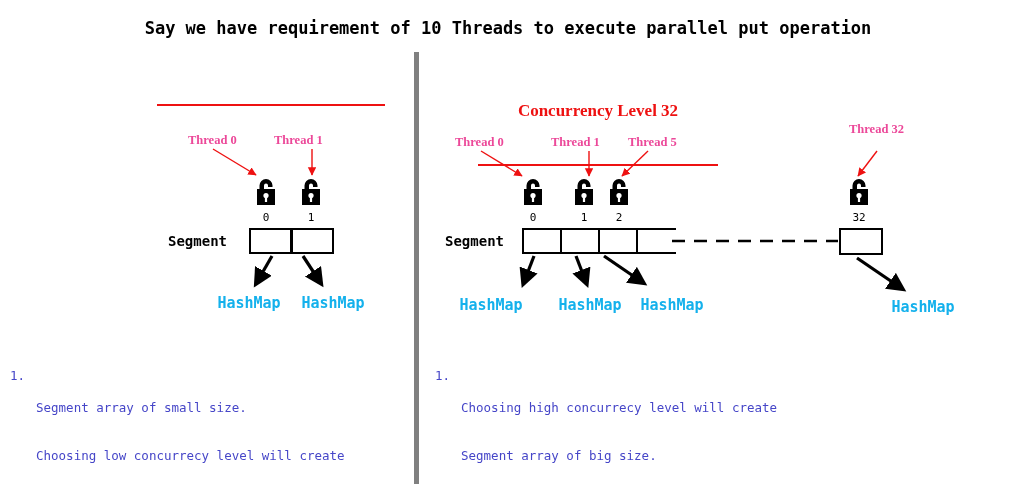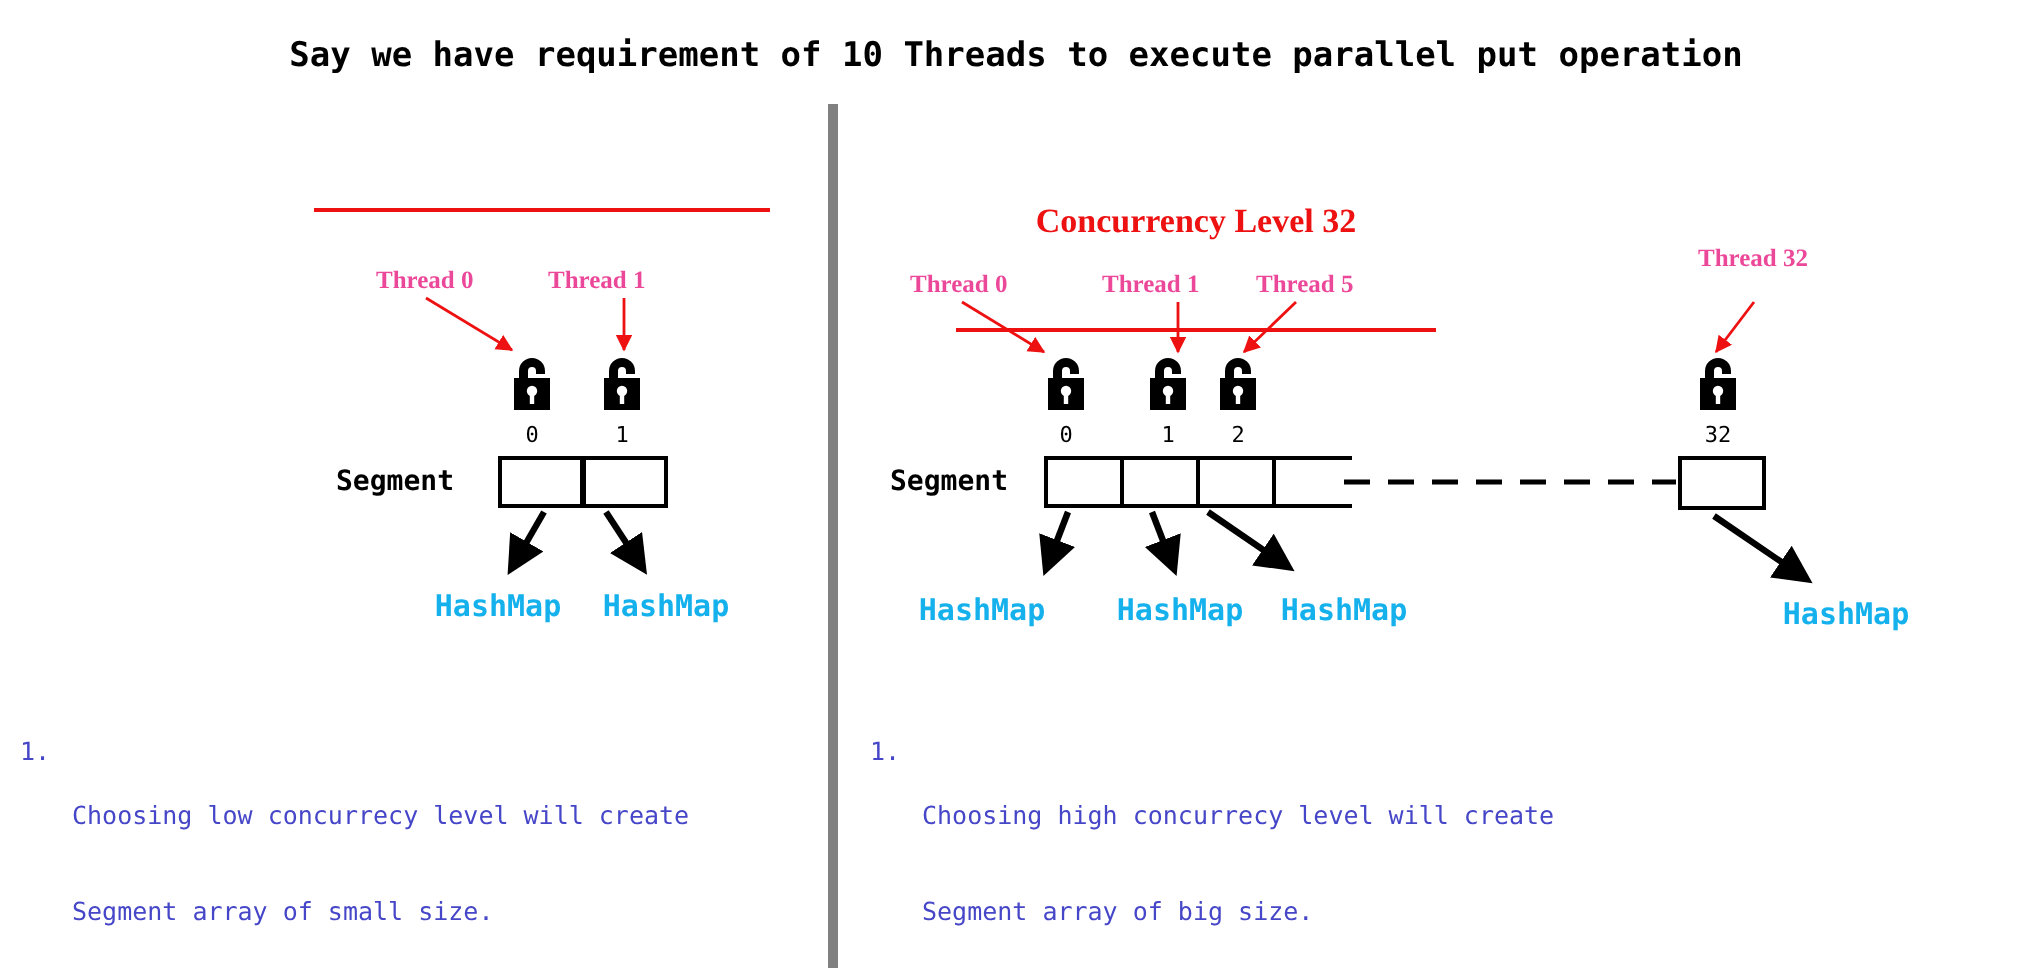--- a/index.html
+++ b/index.html
@@ -168,22 +168,22 @@
   <line x1="5" y1="2" x2="22" y2="28" stroke="#000000" stroke-width="3.2" marker-end="url(#blkArrowL1)"></line>
 </svg>
 
 <div class="abs hashmap" style="left:206px; top:294px; width:86px;">HashMap</div>
 <div class="abs hashmap" style="left:290px; top:294px; width:86px;">HashMap</div>
 
 <div class="abs notes" style="left:10px; top:336px; width:400px;">
   <div class="note-item">
     <div class="note-num">1.</div>
     <div class="note-body">
+      <div>Segment array of small size.</div>
       <div>Choosing low concurrecy level will create</div>
-      <div>Segment array of small size.</div>
     </div>
   </div>
   
   
 </div>
 
 <div class="abs panel-heading" style="left:478px; top:61px; width:240px;font-family:Liberation Serif, serif;">
   <div>Concurrency Level 32</div>
   <div class="rule"></div>
 </div>

